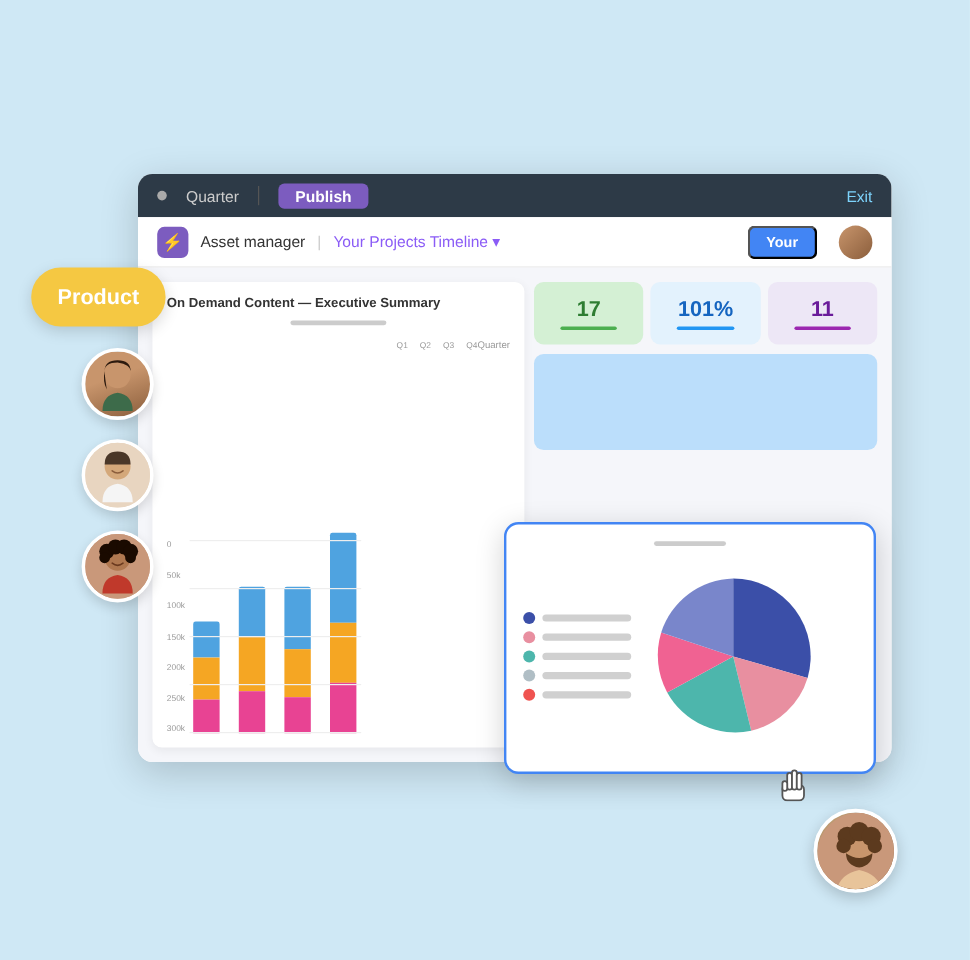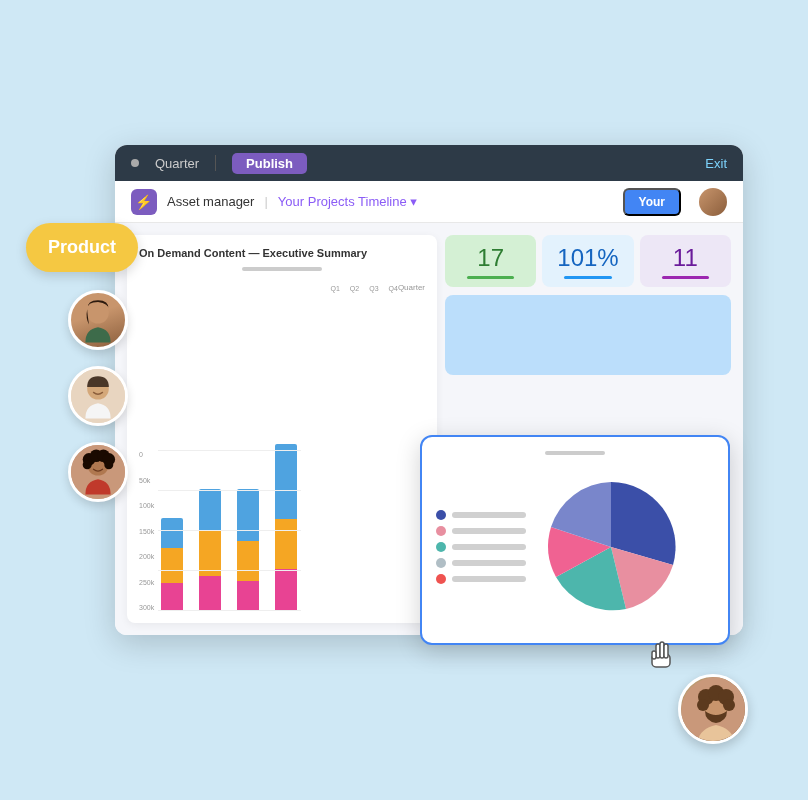--- a/index.html
+++ b/index.html
@@ -252,22 +252,22 @@
       flex-direction: column;
       align-items: center;
       justify-content: center;
       min-height: 52px;
     }
     .stat-card.green { background: #d4f0d4; }
     .stat-card.pink-light { background: #fce4ec; }
     .stat-card.blue-light { background: #e3f2fd; }
     .stat-card.purple-light { background: #ede7f6; }
     .stat-value {
-      font-size: 24px;
-      font-weight: 400;
+      font-size: 18px;
+      font-weight: 700;
     }
     .stat-card.green .stat-value { color: #2e7d32; }
     .stat-card.pink-light .stat-value { color: #c2185b; }
     .stat-card.blue-light .stat-value { color: #1565c0; }
     .stat-card.purple-light .stat-value { color: #6a1b9a; }
     .stat-bar {
       height: 3px;
       width: 60%;
       border-radius: 2px;
       margin-top: 4px;

